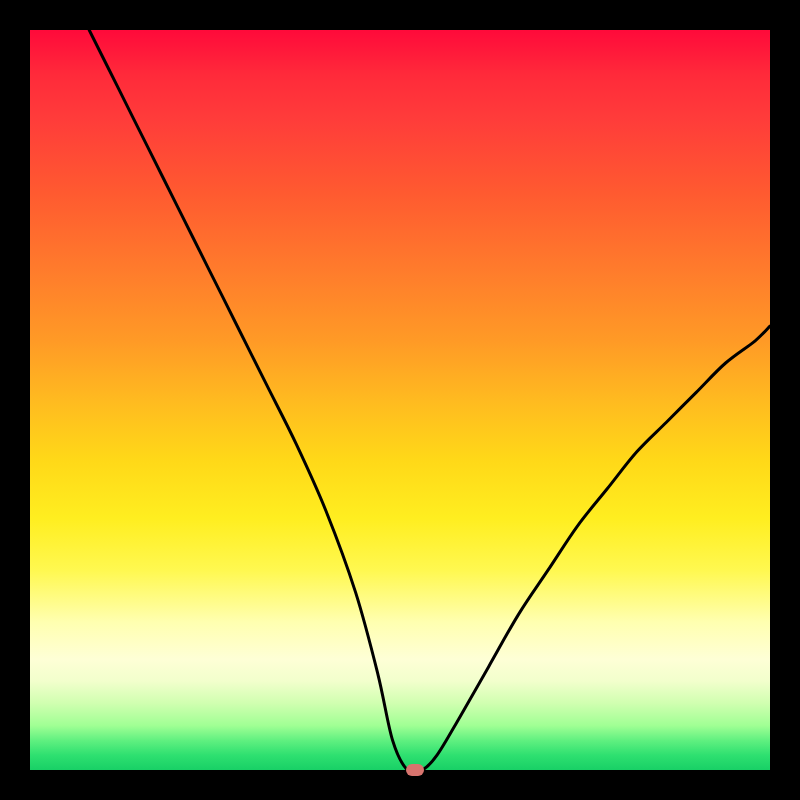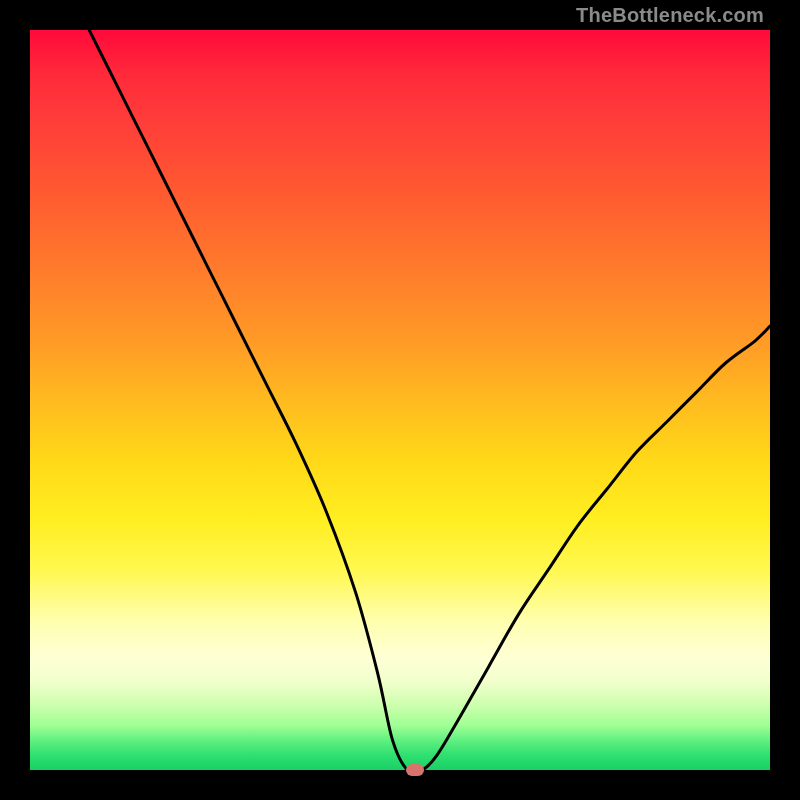--- a/index.html
+++ b/index.html
@@ -68,21 +68,20 @@
     height: 12px;
     border-radius: 6px;
     background: #d8746e;
     transform: translate(-50%, -50%);
   }
 </style>
 </head>
 <body>
 
 <div class="frame">
-  <div class="watermark">TheBottleneck.com</div>
 
   <div class="plot">
     <svg class="curve" viewBox="0 0 740 740" preserveAspectRatio="none">
       <path id="curve-path" fill="none" stroke="#000000" stroke-width="3" stroke-linecap="round" stroke-linejoin="round" d="M 59.20 0.00 C 64.13 9.87, 78.93 39.47, 88.80 59.20 C 98.67 78.93, 108.53 98.67, 118.40 118.40 C 128.27 138.13, 138.13 157.87, 148.00 177.60 C 157.87 197.33, 167.73 217.07, 177.60 236.80 C 187.47 256.53, 197.33 276.27, 207.20 296.00 C 217.07 315.73, 226.93 335.47, 236.80 355.20 C 246.67 374.93, 256.53 393.43, 266.40 414.40 C 276.27 435.37, 286.13 456.33, 296.00 481.00 C 305.87 505.67, 316.97 535.27, 325.60 562.40 C 334.23 589.53, 341.63 619.13, 347.80 643.80 C 353.97 668.47, 357.67 694.37, 362.60 710.40 C 367.53 726.43, 372.47 735.07, 377.40 740.00 C 382.33 744.93, 387.27 742.47, 392.20 740.00 C 397.13 737.53, 400.83 733.83, 407.00 725.20 C 413.17 716.57, 420.57 703.00, 429.20 688.20 C 437.83 673.40, 448.93 653.67, 458.80 636.40 C 468.67 619.13, 478.53 600.63, 488.40 584.60 C 498.27 568.57, 508.13 555.00, 518.00 540.20 C 527.87 525.40, 537.73 509.37, 547.60 495.80 C 557.47 482.23, 567.33 471.13, 577.20 458.80 C 587.07 446.47, 596.93 432.90, 606.80 421.80 C 616.67 410.70, 626.53 402.07, 636.40 392.20 C 646.27 382.33, 656.13 372.47, 666.00 362.60 C 675.87 352.73, 685.73 341.63, 695.60 333.00 C 705.47 324.37, 717.80 316.97, 725.20 310.80 C 732.60 304.63, 737.53 298.47, 740.00 296.00"></path>
     </svg>
     <div id="min-marker" class="marker" style="left: 384.8px; top: 740px; background: rgb(216, 116, 110);"></div>
   </div>
 </div>
 
 </body></html>

